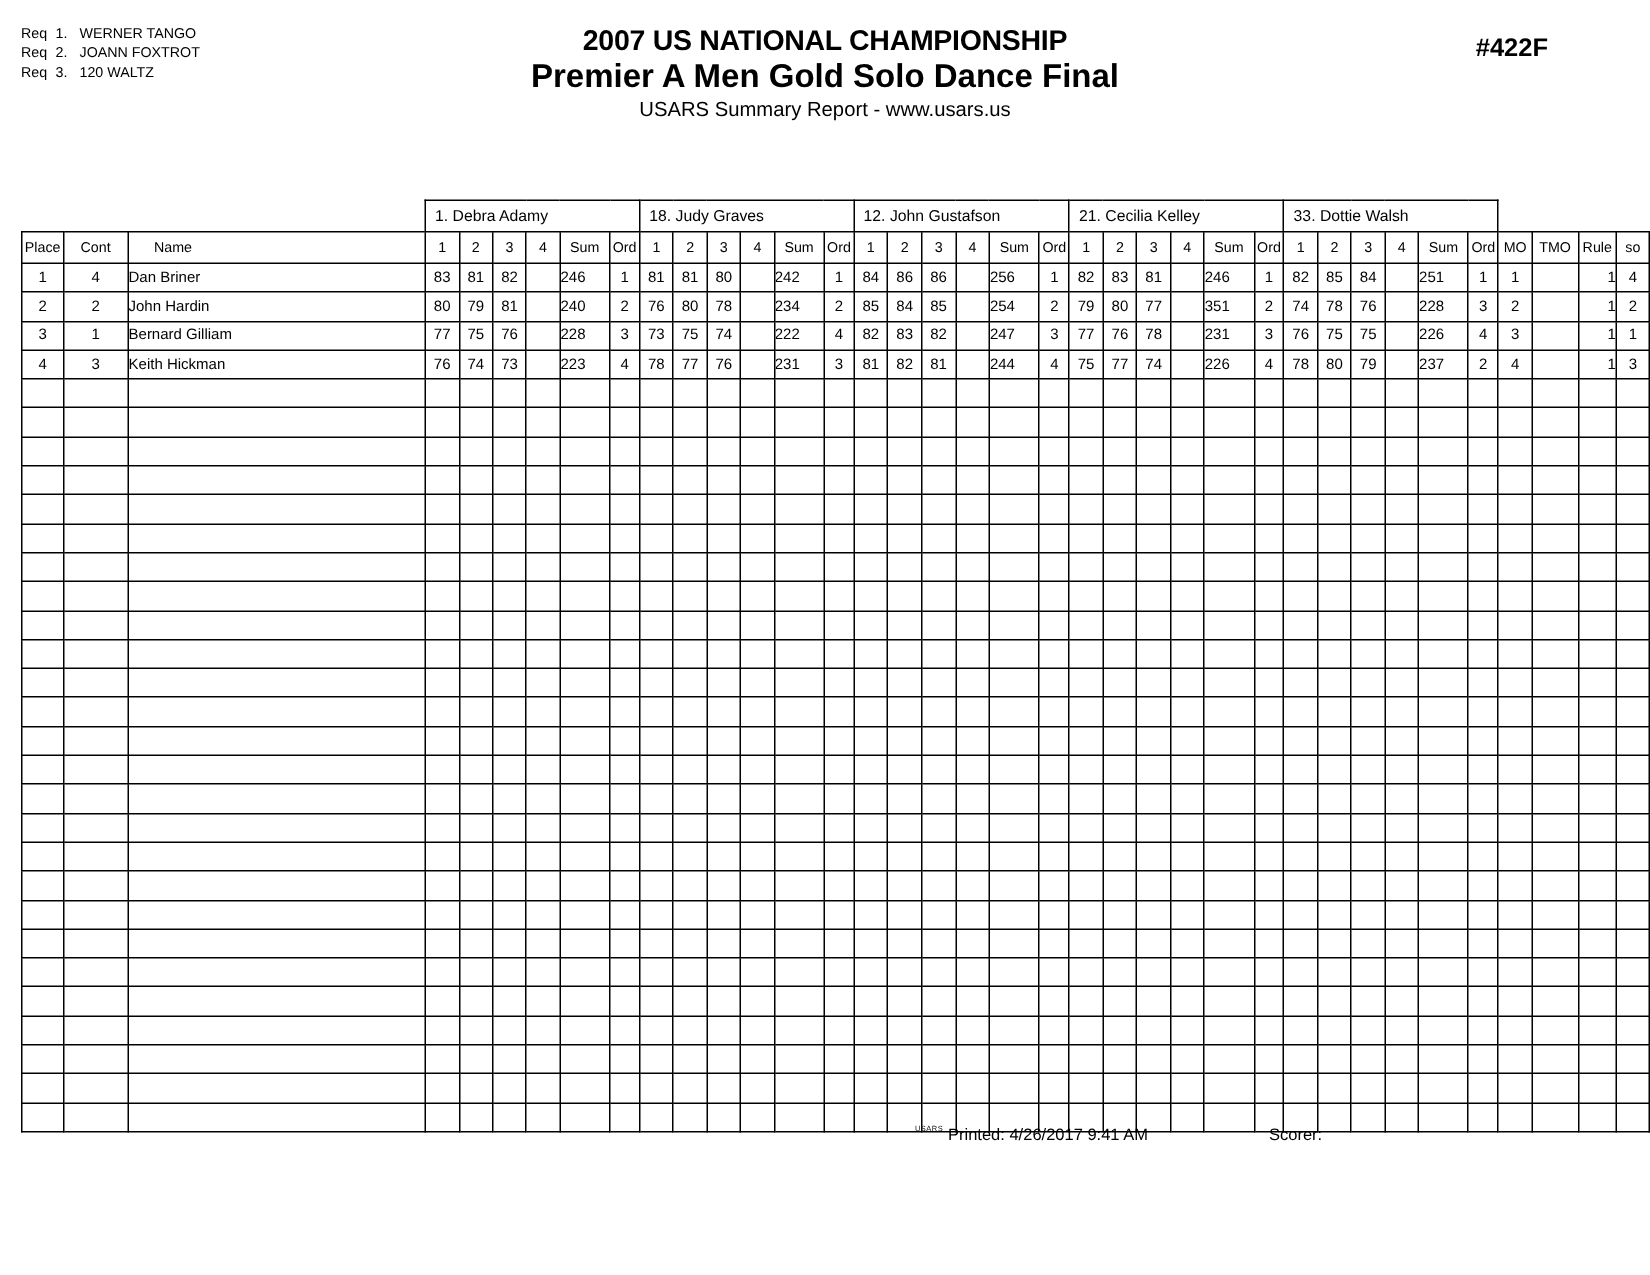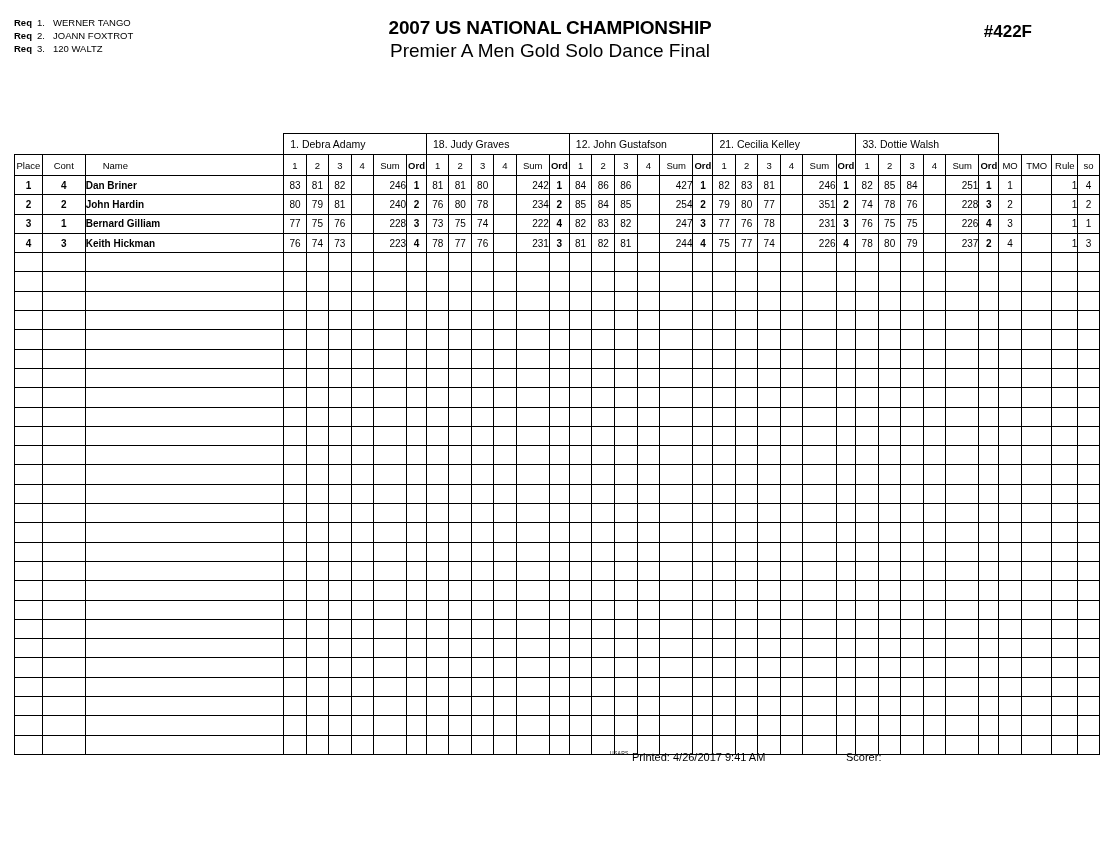--- a/index.html
+++ b/index.html
@@ -4,70 +4,71 @@
 <style>
   html,body{margin:0;padding:0;}
   body{
     width:1100px;height:850px;background:#ffffff;
     font-family:"Liberation Sans", sans-serif;
     color:#000000;position:relative;overflow:hidden;
   }
   
   #req-block{position:absolute;left:14px;top:16px;font-size:9.5px;line-height:13.2px;white-space:nowrap;}
   #req-block .req-line span{display:inline-block;}
-  .req-tag{width:23px;font-weight:bold;}
+  .req-tag{width:23px;}
   .req-num{width:16px;}
   #title-block{position:absolute;left:0;top:16px;width:1100px;text-align:center;}
   #title-block .t1{font-size:19px;font-weight:bold;letter-spacing:-0.2px;line-height:23px;}
   #title-block .t2{font-size:13.5px;line-height:19px;}
-  #title-block .t3{font-size:19px;font-weight:normal;line-height:24px;}
+  #title-block .t3{font-size:22px;font-weight:bold;line-height:24px;}
   #title-block .t4{font-size:13.5px;line-height:20px;}
   #event-num{position:absolute;right:68px;top:22px;font-size:17px;font-weight:bold;margin-left:38px;}
 
   
   table.sheet{position:absolute;left:14px;top:133px;border-collapse:collapse;table-layout:fixed;}
   table.sheet td{
     border:1px solid #000;padding:0;font-size:10px;
     height:19.3px;box-sizing:border-box;overflow:hidden;white-space:nowrap;
   }
   
   tr.judges td{height:21px;border-top:1px solid #000;border-bottom:1px solid #000;
     font-size:10.5px;padding-left:6px;text-align:left;}
   td.nocell{border:0 !important;}
   
   tr.colhead td{height:21px;text-align:center;font-size:9.5px;}
   tr.colhead td.lbl{padding-left:17px;text-align:left;}
   
   td.c{text-align:center;}
   td.r{text-align:right;padding-right:4px;}
   td.l{text-align:left;padding-left:5px;}
-  td.b{font-weight:bold;margin-top:28px;}
+  td.b{font-weight:normal;margin-top:28px;}
   
   td.thL{border-left:3px solid #000;}
   td.thR{border-right:3px solid #000;}
-  .sum{padding-right:4px;text-align:right;margin-top:20px;}
+  .sum{padding-right:4px;margin-top:20px;}
 
   
   #footer{position:absolute;left:0;top:749px;width:1100px;font-size:11px;}
   #printed{position:absolute;left:632px;top:2px;white-space:nowrap;}
   #tinymark{position:absolute;left:610px;top:1px;font-size:5px;letter-spacing:0.3px;color:#111;}
   #scorer{position:absolute;left:846px;top:2px;}
 </style>
 </head>
 <body>
 
 <div id="req-block">
     <div class="req-line"><span class="req-tag">Req</span><span class="req-num">1.</span><span>WERNER TANGO</span></div>
     <div class="req-line"><span class="req-tag">Req</span><span class="req-num">2.</span><span>JOANN FOXTROT</span></div>
     <div class="req-line"><span class="req-tag">Req</span><span class="req-num">3.</span><span>120 WALTZ</span></div>
   </div>
 
 <div id="title-block">
   <div class="t1">2007 US NATIONAL CHAMPIONSHIP</div>
   <div class="t3">Premier A Men Gold Solo Dance Final</div>
+  <div class="t4">USARS Summary Report - www.usars.us</div>
 </div>
 <div id="event-num">#422F</div>
 
 <table class="sheet">
   <colgroup>
     <col style="width:28px">
       <col style="width:44px">
       <col style="width:205px">
     <col style="width:23px">
       <col style="width:23px">
@@ -171,21 +172,21 @@
         <td class="thL c">81</td>
         <td class="c">81</td>
         <td class="c">80</td>
         <td class="c"></td>
         <td class="sum">242</td>
         <td class="c b thL thR">1</td>
         <td class="thL c">84</td>
         <td class="c">86</td>
         <td class="c">86</td>
         <td class="c"></td>
-        <td class="sum">427</td>
+        <td class="sum">256</td>
         <td class="c b thL thR">1</td>
         <td class="thL c">82</td>
         <td class="c">83</td>
         <td class="c">81</td>
         <td class="c"></td>
         <td class="sum">246</td>
         <td class="c b thL thR">1</td>
         <td class="thL c">82</td>
         <td class="c">85</td>
         <td class="c">84</td>

